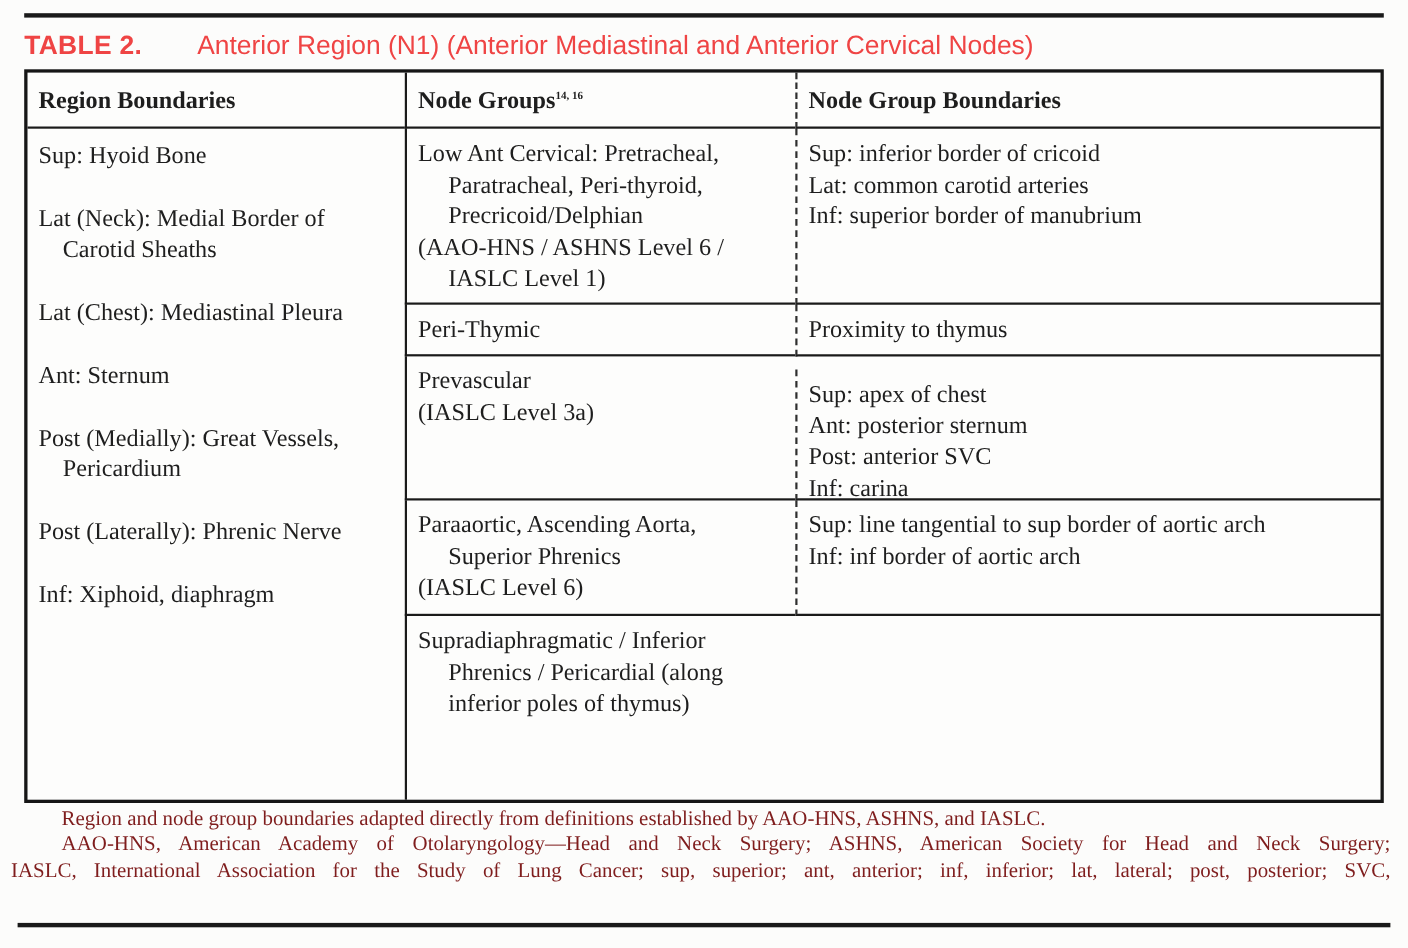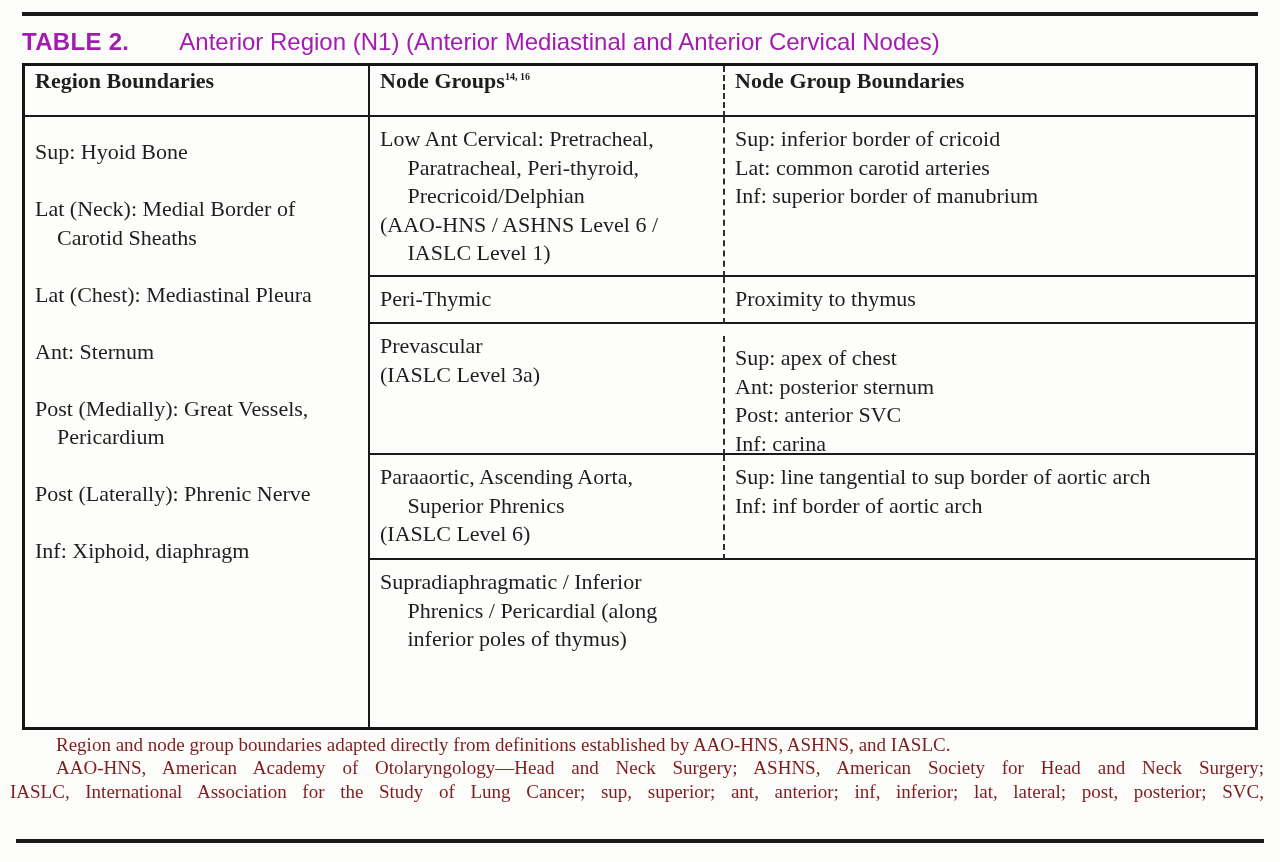--- a/index.html
+++ b/index.html
@@ -17,21 +17,21 @@
   }
   .top-rule { left: 22px; top: 12px; width: 1236px; height: 4px; }
   .bottom-rule { left: 16px; top: 839px; width: 1248px; height: 4px; }
 
   .caption {
     position: absolute;
     left: 22px; top: 29px;
     font-family: "Liberation Sans", sans-serif;
     font-size: 24px;
     line-height: 26px;
-    color: #a21caf;
+    color: #ef4444;
     white-space: nowrap;
   }
   .caption .cap-label {
     font-weight: bold;
     letter-spacing: 0.3px;
     margin-right: 50px;
   }
 
   .tbl {
     position: absolute;
@@ -47,37 +47,37 @@
   .cell {
     box-sizing: border-box;
     padding: 8px 8px 0 10px;
     font-size: 22px;
     line-height: 28.5px;
     white-space: pre-wrap;
     overflow: hidden;
   }
   .hdr {
     font-weight: bold;
-    padding-top: 1px;
+    padding-top: 11px;
     border-bottom: 2.5px solid #1a1a1a;
     white-space: nowrap;
   }
   .hdr sup {
     font-size: 10px;
     font-weight: bold;
     line-height: 0;
     vertical-align: super;
   }
   .solid-left { border-left: 2.5px solid #1a1a1a; }
   .dash-left  { border-left: 2px dashed #2e2e2e; }
   .row-sep    { border-bottom: 2px solid #1a1a1a; }
   .region-cell {
     grid-column: 1;
     grid-row: 2 / span 5;
-    padding-top: 21px;
+    padding-top: 10px;
   }
 
   .footnotes {
     position: absolute;
     left: 10px; top: 733px;
     width: 1254px;
     font-size: 19px;
     line-height: 23.4px;
     color: #7f1d1d;
   }

